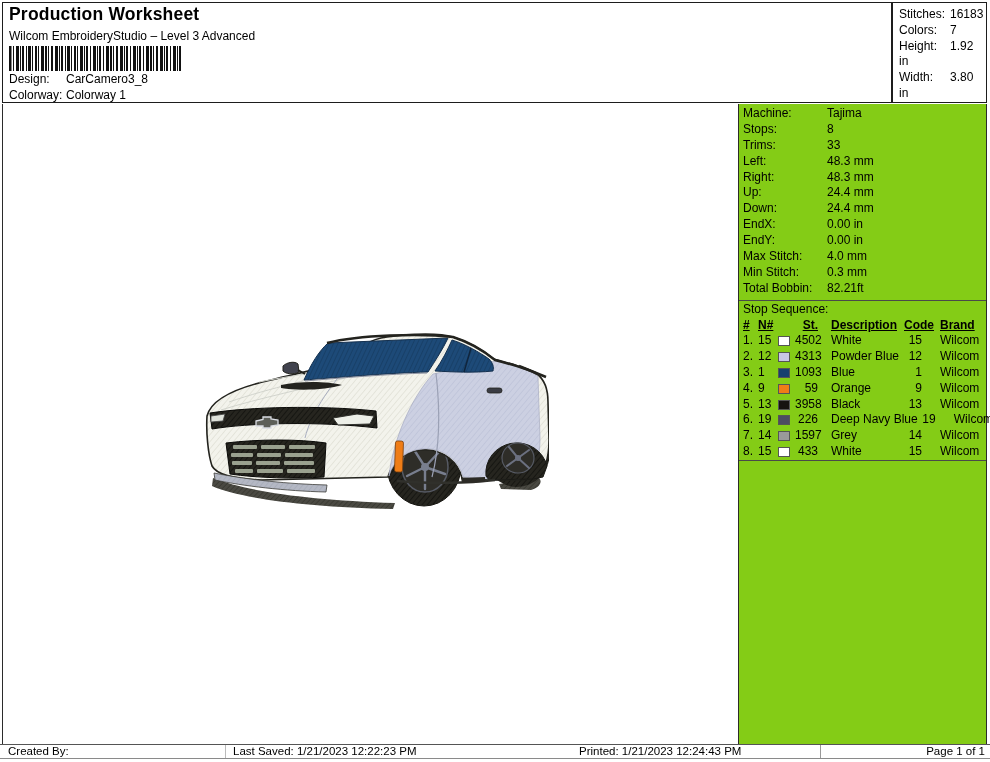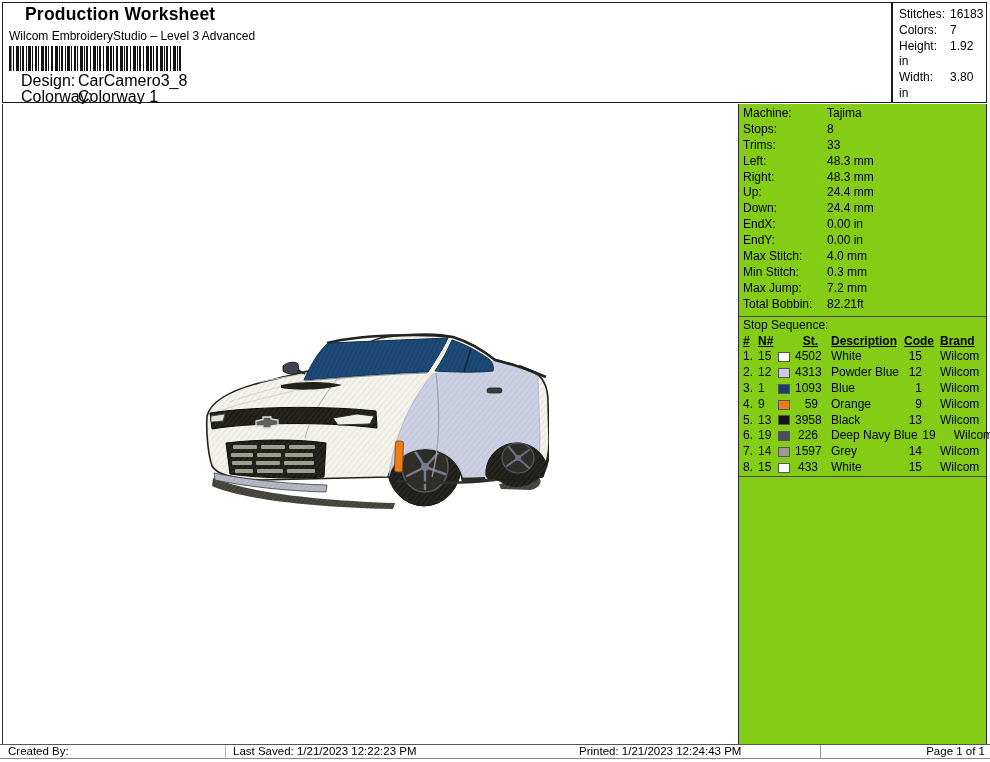--- a/index.html
+++ b/index.html
@@ -8,24 +8,24 @@
     width:990px; height:762px; position:relative; background:#fff;
     font-family:"Liberation Sans", sans-serif; font-size:12px; color:#000;
     overflow:hidden;
   }
   
   .header-box {
     position:absolute; left:2px; top:2px; width:985px; height:101px;
     border:1.5px solid #1d1d1d; background:#fff;
   }
   .header-divider { position:absolute; top:0; left:888px; width:1.5px; height:100%; background:#1d1d1d; }
-  .title { position:absolute; left:22px; top:1px; font-size:17.5px; font-weight:bold; letter-spacing:0.2px; }
+  .title { position:absolute; left:6px; top:1px; font-size:17.5px; font-weight:bold; letter-spacing:0.2px; }
   .subtitle { position:absolute; left:6px; top:26px; font-size:12px; }
   .barcode { position:absolute; left:6px; top:43px; width:172px; height:25px; }
-  .meta-row { position:absolute; left:18px; font-size:16px; }
+  .meta-row { position:absolute; left:6px; font-size:12px; }
   .meta-row .lbl { display:inline-block; width:57px; }
   .meta-design { top:69px; }
   .meta-colorway { top:85px; }
   .summary { position:absolute; left:896px; top:4px; line-height:15.8px; }
   .summary .lbl { display:inline-block; width:51px; }
   
   .canvas {
     position:absolute; left:2px; top:104px; width:736px; height:640px;
     border-left:1px solid #2b2b2b; background:#fff;
   }
@@ -268,21 +268,20 @@
   <div class="detail-row"><span class="lbl">Stops:</span><span>8</span></div>
   <div class="detail-row"><span class="lbl">Trims:</span><span>33</span></div>
   <div class="detail-row"><span class="lbl">Left:</span><span>48.3 mm</span></div>
   <div class="detail-row"><span class="lbl">Right:</span><span>48.3 mm</span></div>
   <div class="detail-row"><span class="lbl">Up:</span><span>24.4 mm</span></div>
   <div class="detail-row"><span class="lbl">Down:</span><span>24.4 mm</span></div>
   <div class="detail-row"><span class="lbl">EndX:</span><span>0.00 in</span></div>
   <div class="detail-row"><span class="lbl">EndY:</span><span>0.00 in</span></div>
   <div class="detail-row"><span class="lbl">Max Stitch:</span><span>4.0 mm</span></div>
   <div class="detail-row"><span class="lbl">Min Stitch:</span><span>0.3 mm</span></div>
-  <div class="detail-row"><span class="lbl">Max Jump:</span><span>7.2 mm</span></div>
   <div class="detail-row"><span class="lbl">Total Bobbin:</span><span>82.21ft</span></div>
 
   <div class="seq-divider"></div>
   <div class="seq-title">Stop Sequence:</div>
 
   <div class="seq-grid seq-head">
     <span>#</span>
     <span>N#</span>
     <span></span>
     <span class="col-r">St.</span>

